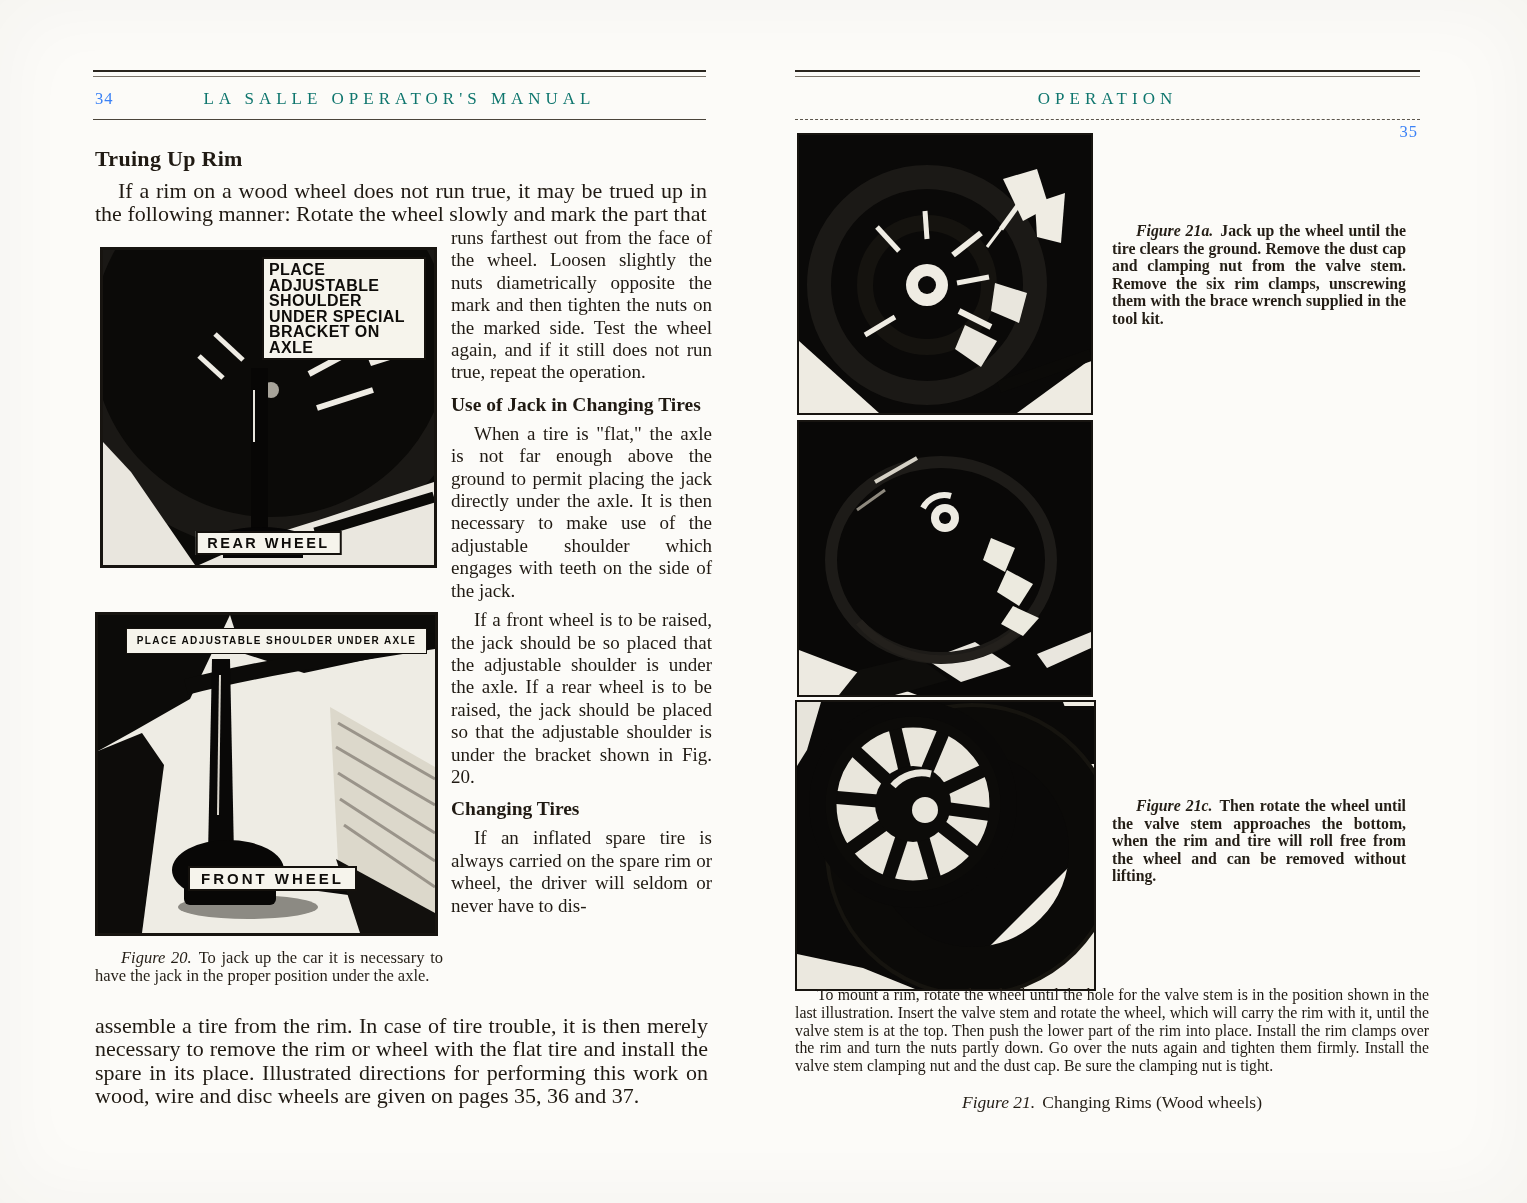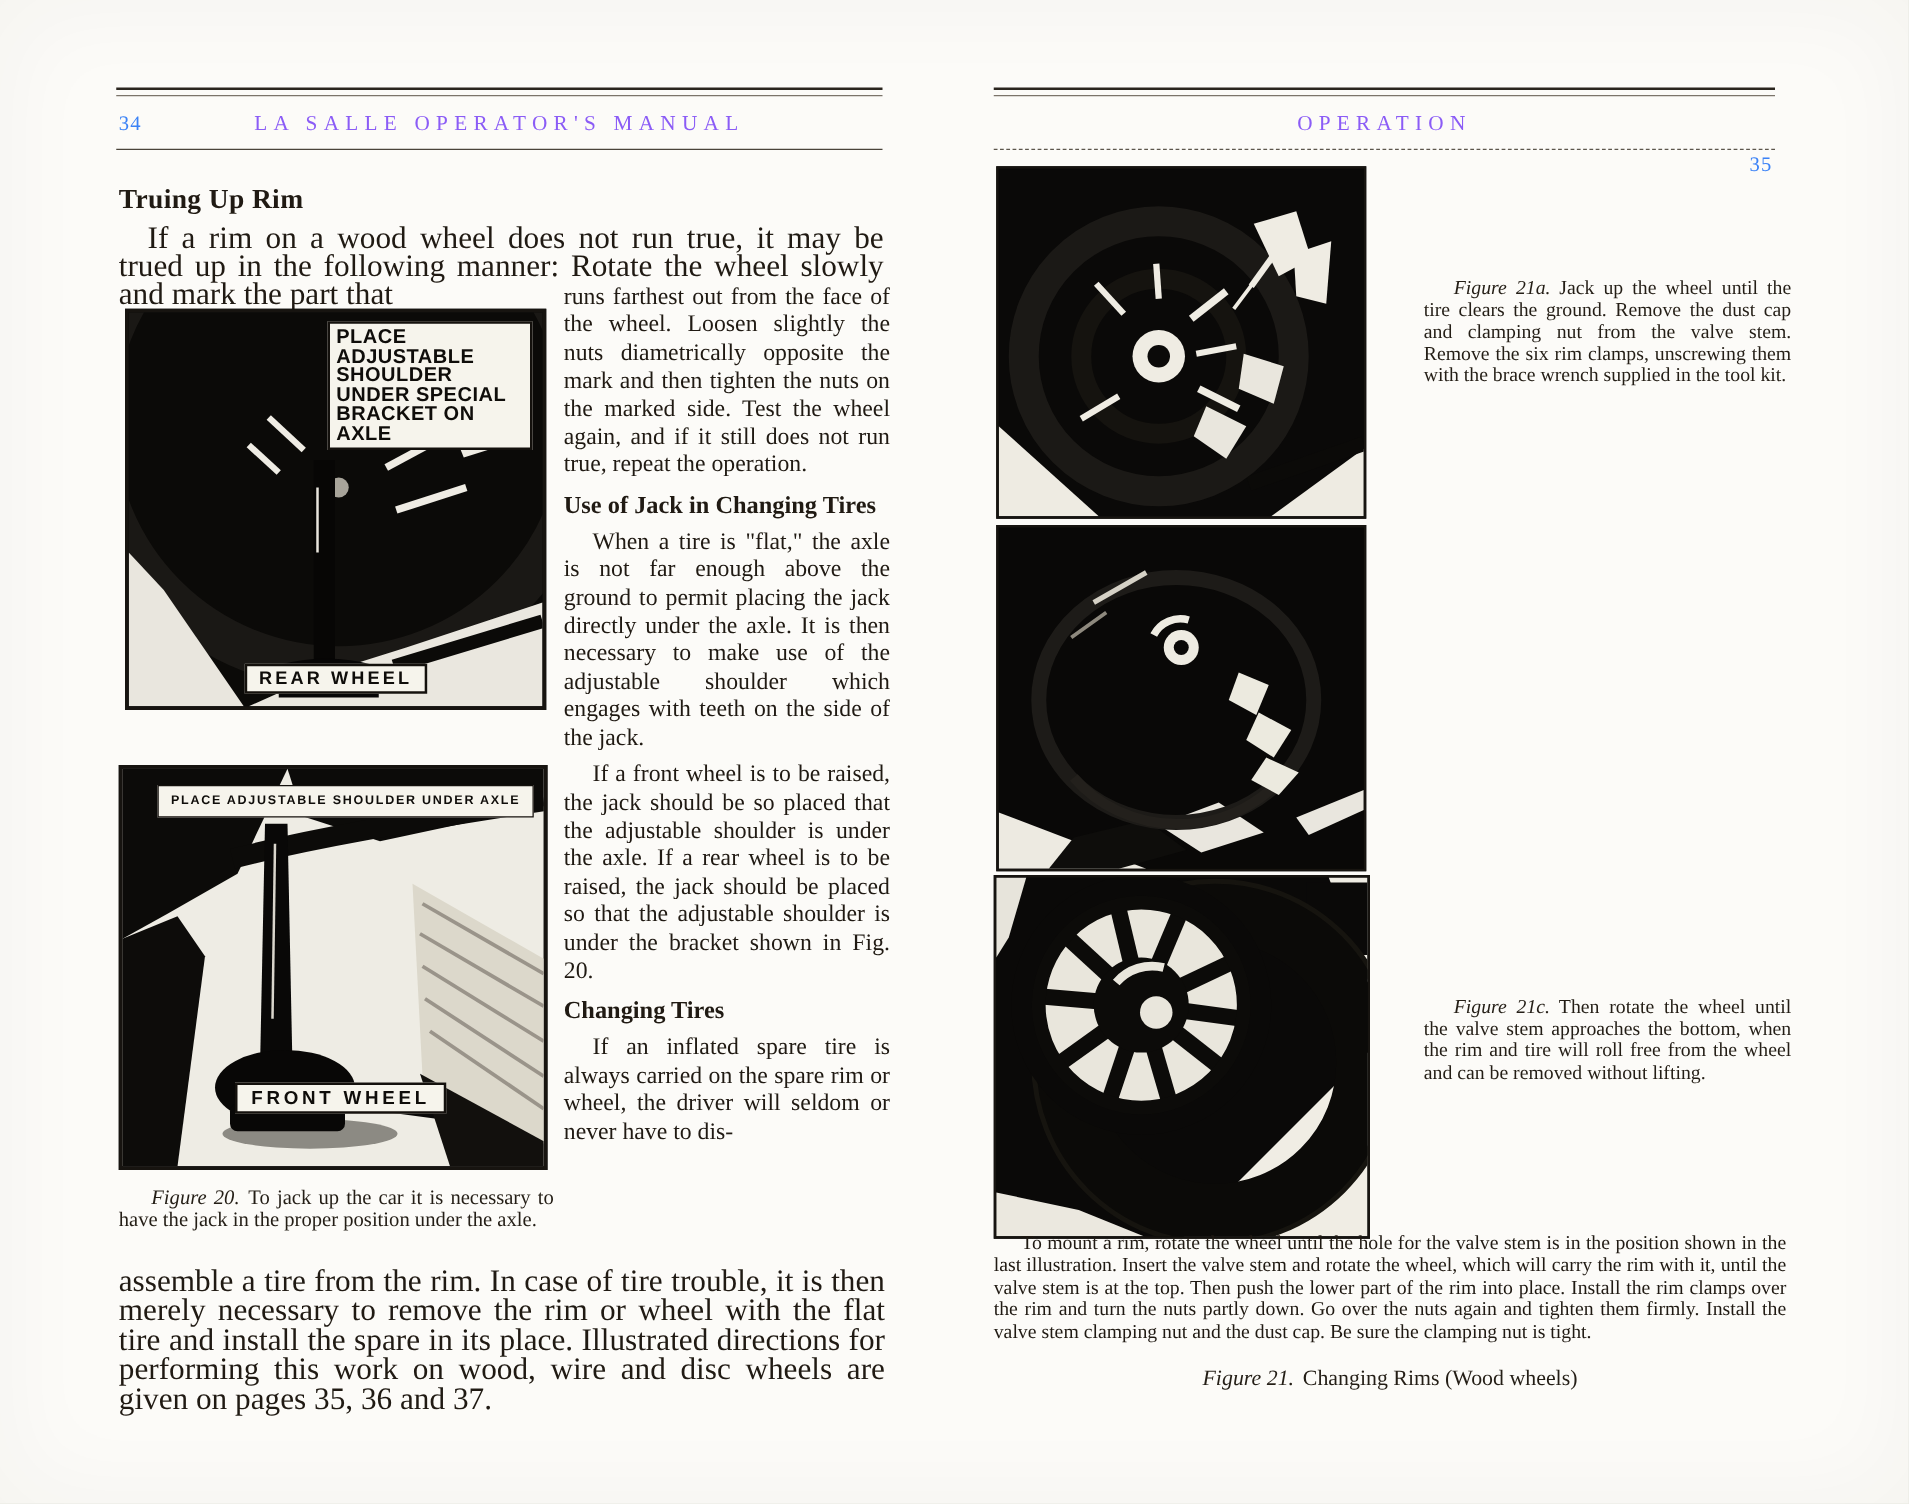--- a/index.html
+++ b/index.html
@@ -14,27 +14,27 @@
   .page-left{left:88px;width:628px;}
   .page-right{left:790px;width:640px;}
 
   
   .running-head{position:absolute;top:70px;left:5px;right:10px;}
   .rule-double{height:4px;border-top:2.5px solid #2a251e;border-bottom:1px solid #7b746a;}
   .rh-row{position:relative;margin-top:12px;height:24px;}
   .rh-num{position:absolute;top:0;font-size:16.5px;letter-spacing:1px;color:#3b82f6;}
   .page-left .rh-num{left:2px;}
   .page-right .rh-num{right:2px;margin-top:33px;}
-  .rh-title{display:block;text-align:center;font-size:17px;letter-spacing:5px;color:#8b5cf6;}
+  .rh-title{display:block;text-align:center;font-size:17px;letter-spacing:5px;color:#0f766e;}
   .rule-single{margin-top:6px;border-top:1.6px solid #4a443a;}
   .page-right .rule-single{border-top:1.3px dashed #5c564c;}
 
   
   .h-main{position:absolute;top:146px;left:7px;margin:0;font-size:22px;font-weight:700;letter-spacing:0.3px;}
-  .body{margin:0;font-size:25px;line-height:22.6px;text-align:justify;}
+  .body{margin:0;font-size:22px;line-height:22.6px;text-align:justify;}
   .indent{text-indent:23px;}
   .intro{position:absolute;top:180px;left:7px;width:612px;}
   .colright{position:absolute;top:227px;left:363px;width:261px;}
   .colright .body{font-size:19px;line-height:22.4px;margin:0 0 7px;}
   .h-sub{margin:10px 0 7px;font-size:19.5px;line-height:22px;font-weight:700;}
   .hang{padding-left:26px;text-indent:-26px;}
   .bottom-para{position:absolute;top:1014px;left:7px;width:613px;line-height:23.4px;}
 
   
   .photo-frame{position:absolute;margin:0;background:#0b0a08;border:3px solid #171410;box-sizing:border-box;}
@@ -50,21 +50,21 @@
     font-family:"Liberation Sans","DejaVu Sans",sans-serif;font-weight:bold;}
   .plabel-tr{top:7px;right:8px;width:150px;padding:3px 5px;font-size:16px;line-height:15.5px;letter-spacing:0.4px;}
   .plabel-bc{bottom:10px;left:50%;transform:translateX(-50%);padding:2px 10px;font-size:14.5px;letter-spacing:2.5px;white-space:nowrap;}
   .plabel-ft{top:13px;left:28px;right:8px;text-align:center;padding:3px 4px;font-size:10px;line-height:17.5px;letter-spacing:1.4px;border-width:1.5px;}
   .plabel-fb{bottom:42px;left:90px;padding:2px 11px;font-size:15px;letter-spacing:3px;white-space:nowrap;}
 
   
   .caption{margin:0;text-align:justify;color:#241e16;}
   .cap-lead{font-style:italic;margin-right:7px;}
   .fig20-cap{position:absolute;top:949px;left:7px;width:348px;font-size:16.5px;line-height:17.8px;text-indent:26px;}
-  .side-cap{position:absolute;left:349px;width:294px;font-size:15.8px;line-height:17.6px;text-indent:24px;}
+  .side-cap{position:absolute;left:322px;width:294px;font-size:15.8px;line-height:17.6px;text-indent:24px;font-weight:bold;}
   .cap-a{top:222px;}
   .cap-b{top:515px;}
   .cap-c{top:797px;}
   .mount{position:absolute;top:986px;left:5px;width:634px;font-size:15.8px;line-height:17.8px;text-align:justify;text-indent:22px;margin:0;}
   .fig21-cap{position:absolute;top:1092px;left:5px;width:634px;text-align:center;font-size:17.5px;margin:0;text-indent:0;}
 </style>
 </head>
 <body>
 
 <div class="scan">

